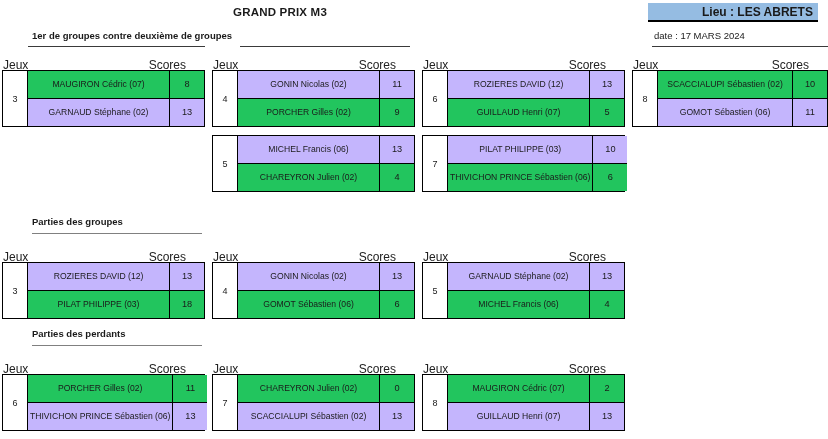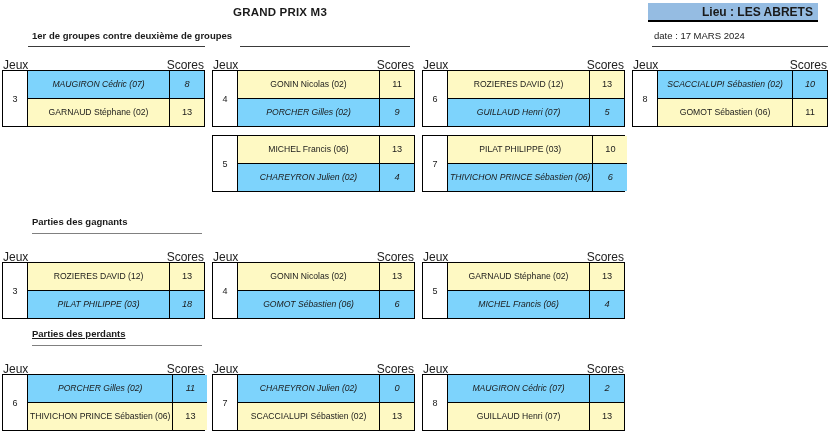--- a/index.html
+++ b/index.html
@@ -79,21 +79,21 @@
     position: absolute;
   }
   .colhdr {
     position: absolute;
     top: -12px;
     font-size: 12px;
     color: #222;
     white-space: nowrap;
   }
   .colhdr.jeux { left: 1px; }
-  .colhdr.scores { right: 1px; }
+  .colhdr.scores { right: 19px; }
 
   .match {
     position: relative;
     border: 1px solid #000;
     box-sizing: border-box;
     width: 100%;
     height: 100%;
     display: flex;
   }
   .cell-jeux {
@@ -134,22 +134,22 @@
   }
   .score {
     flex: 0 0 34px;
     width: 34px;
     display: flex;
     align-items: center;
     justify-content: center;
     font-size: 9.2px;
     box-sizing: border-box;
   }
-  .win .name, .win .score { background: #fef9c3; }
-  .lose .name, .lose .score { background: #7dd3fc; font-style: italic; }
+  .win .name, .win .score { background: #c4b5fd; }
+  .lose .name, .lose .score { background: #22c55e; }
 </style>
 </head>
 <body>
 
 <div class="page-title">GRAND PRIX M3</div>
 
 <div class="venue-box"></div>
 <div class="venue-text">Lieu : LES ABRETS</div>
 <div class="date-text">date :  17 MARS 2024</div>
 
@@ -256,21 +256,21 @@
         <div class="score">10</div>
       </div>
       <div class="row lose">
         <div class="name">THIVICHON PRINCE Sébastien (06)</div>
         <div class="score">6</div>
       </div>
     </div>
   </div>
 </div>
 
-<div class="sec-title" style="left:32px; top:216px;">Parties des gagnants</div>
+<div class="sec-title" style="left:32px; top:216px;">Parties des groupes</div>
 <div class="sec-rule" style="left:32px; top:233px; width:170px;"></div>
 
 <div class="block" style="left:2px; top:262px; width:203px; height:57px;">
   <span class="colhdr jeux">Jeux</span>
   <span class="colhdr scores">Scores</span>
   <div class="match">
     <div class="cell-jeux">3</div>
     <div class="rows">
       <div class="row top win">
         <div class="name">ROZIERES DAVID (12)</div>
@@ -313,21 +313,21 @@
         <div class="score">13</div>
       </div>
       <div class="row lose">
         <div class="name">MICHEL Francis (06)</div>
         <div class="score">4</div>
       </div>
     </div>
   </div>
 </div>
 
-<div class="sec-title" style="left:32px; top:328px;text-decoration:underline;">Parties des perdants</div>
+<div class="sec-title" style="left:32px; top:328px;">Parties des perdants</div>
 <div class="sec-rule" style="left:32px; top:345px; width:170px;"></div>
 
 <div class="block" style="left:2px; top:374px; width:203px; height:57px;">
   <span class="colhdr jeux">Jeux</span>
   <span class="colhdr scores">Scores</span>
   <div class="match">
     <div class="cell-jeux">6</div>
     <div class="rows">
       <div class="row top lose">
         <div class="name">PORCHER Gilles (02)</div>

